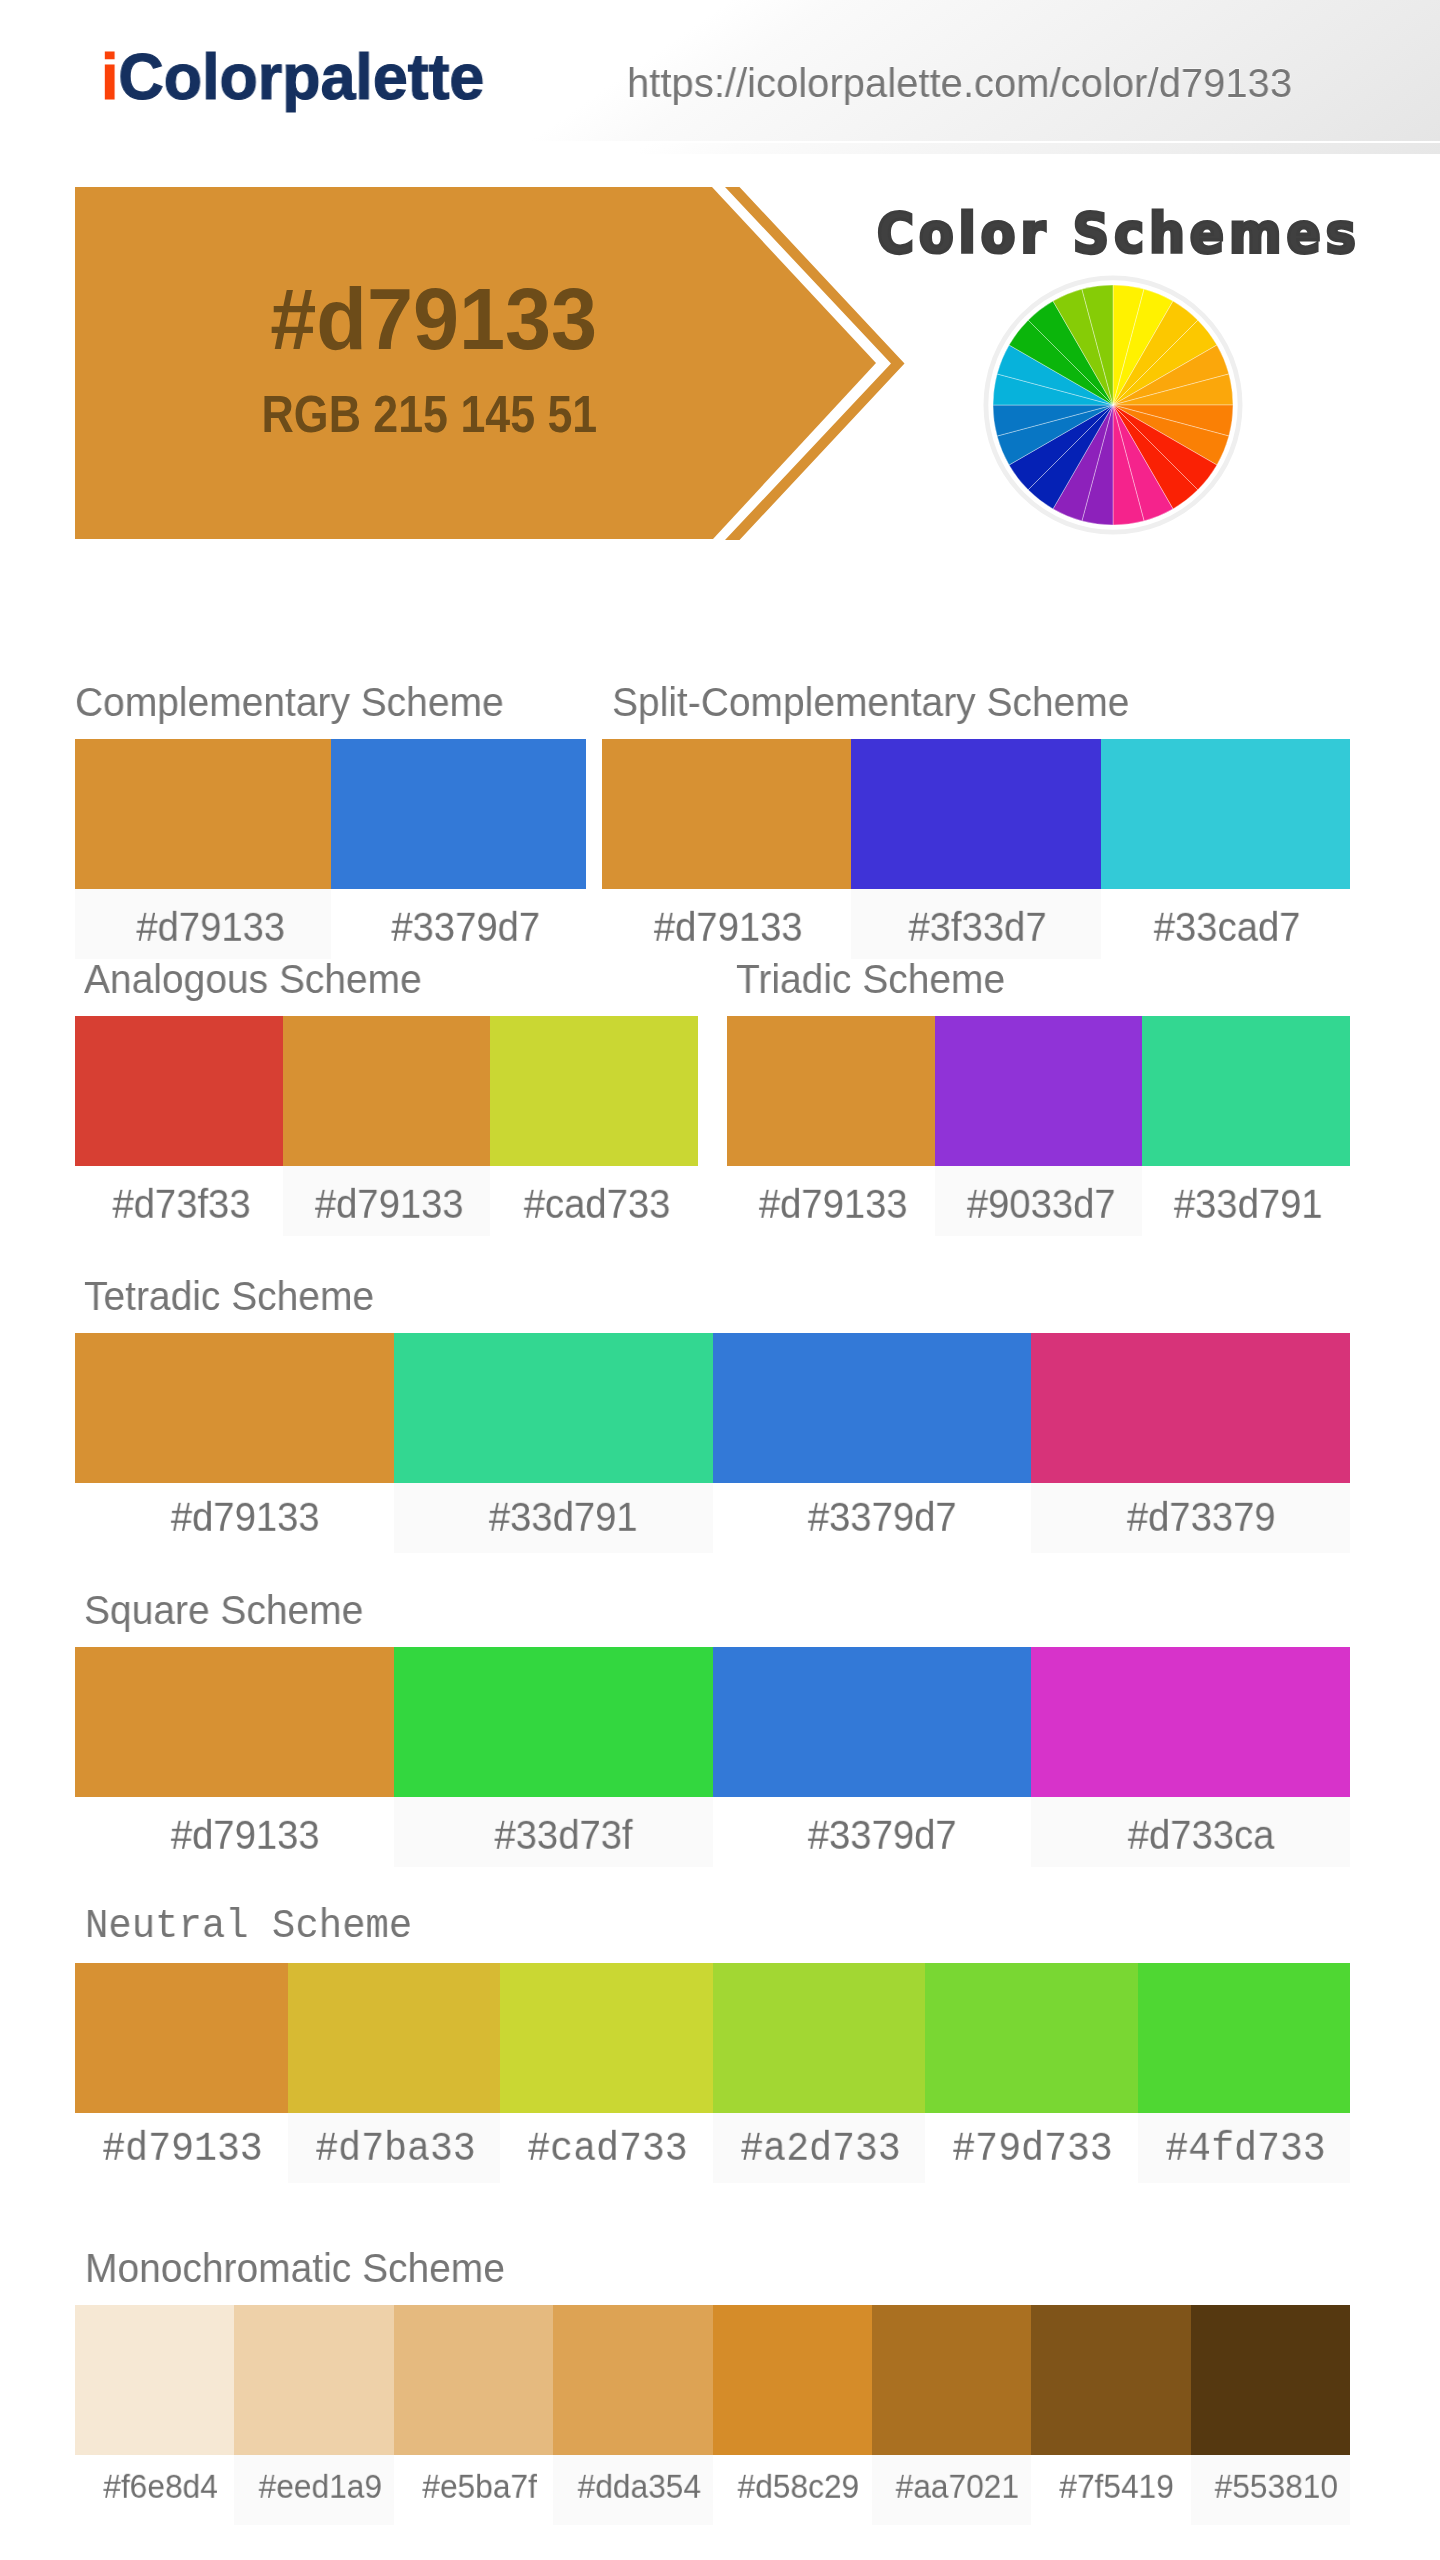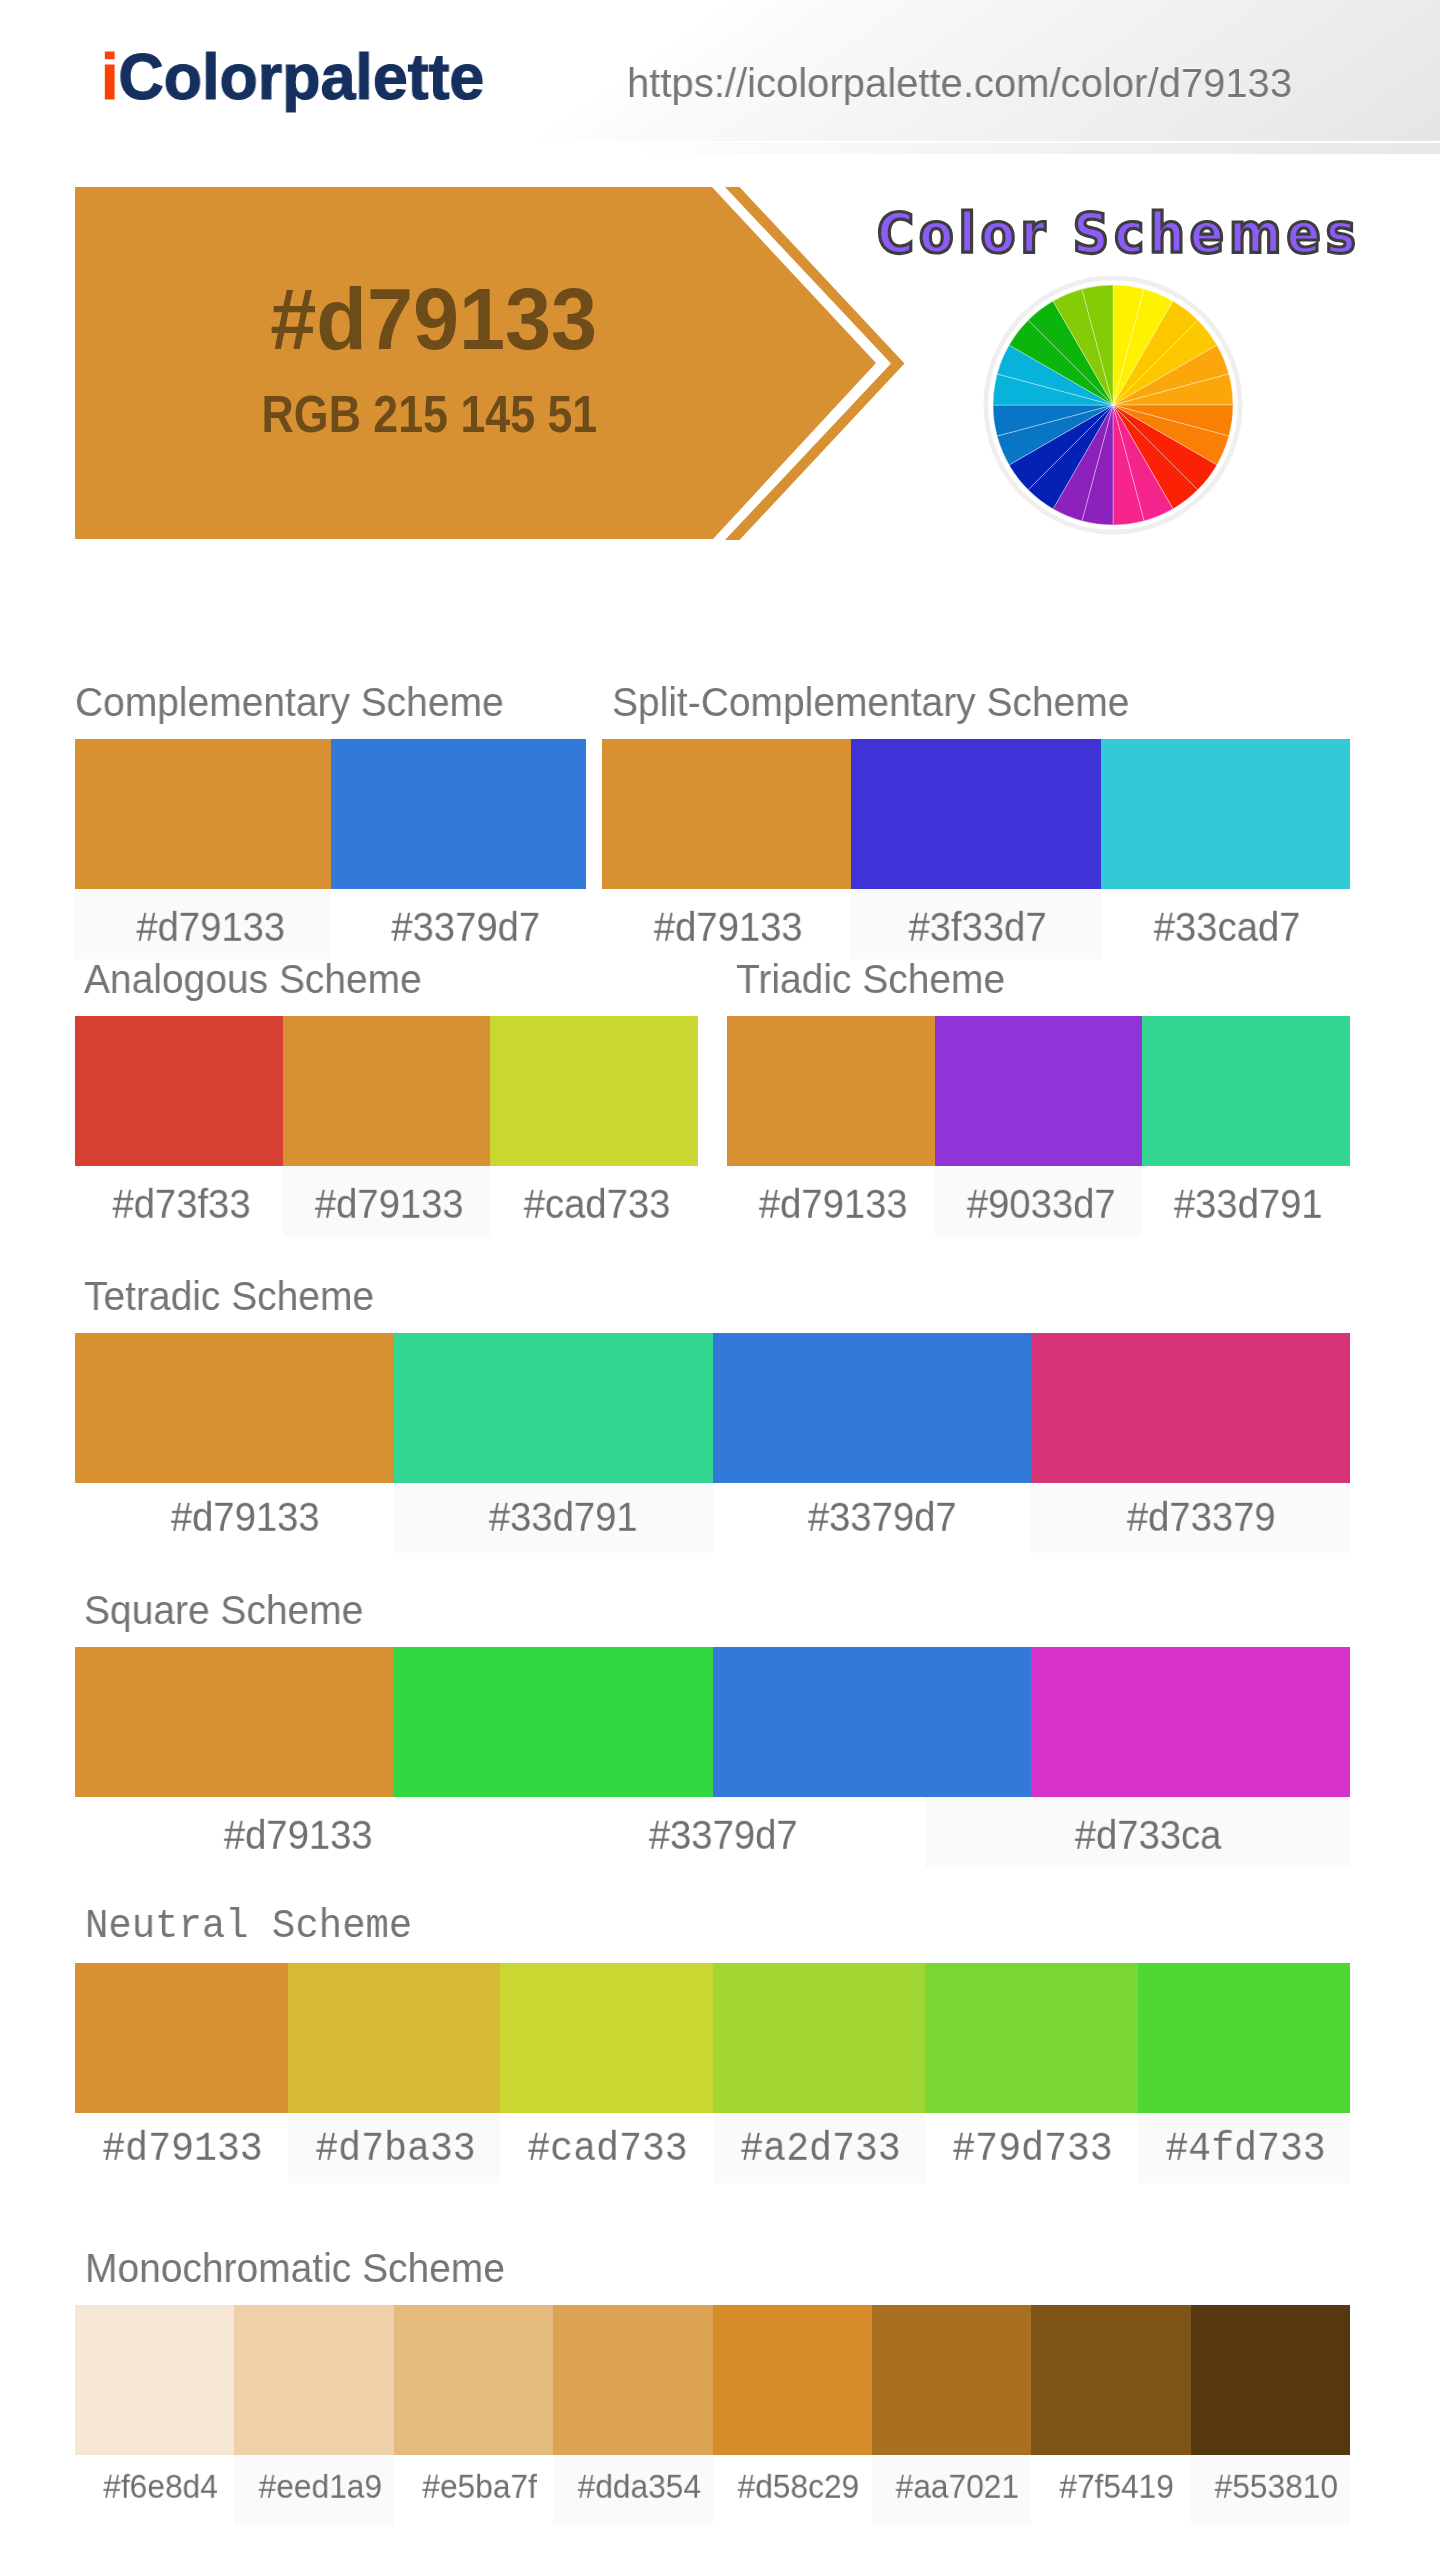--- a/index.html
+++ b/index.html
@@ -28,21 +28,21 @@
   
   .hero{position:absolute;left:0;top:0;width:1440px;height:600px;}
   .hero svg{position:absolute;left:0;top:0;}
   .hero-hex-label{position:absolute;left:78px;top:275px;width:712px;text-align:center;
      font-size:88px;font-weight:bold;line-height:1;}
   .hero-hex-label span{display:inline-block;transform:scaleX(0.941);}
   .hero-rgb-label{position:absolute;left:73px;top:389px;width:712px;text-align:center;
      font-size:51px;font-weight:bold;line-height:1;}
   .hero-rgb-label span{display:inline-block;transform:scaleX(0.877);}
   .schemes-title{position:absolute;left:877px;top:205px;font-size:56px;font-weight:bold;
-     color:#8b5cf6;line-height:1;letter-spacing:5px;white-space:nowrap;
+     color:#404040;line-height:1;letter-spacing:5px;white-space:nowrap;
      font-family:"DejaVu Sans Condensed","DejaVu Sans",sans-serif;
      -webkit-text-stroke:3.2px #3d3d3d;}
 
   
   .rows{position:absolute;left:75px;top:0;width:1275px;}
   .row{position:absolute;left:0;width:1275px;display:flex;}
   .col{display:flex;flex-direction:column;}
   .col-head{height:53px;overflow:visible;position:relative;}
   .col-head span{position:absolute;left:0;top:-4px;display:inline-block;font-size:41px;
      color:#757575;line-height:1;white-space:nowrap;transform-origin:left top;transform:scaleX(0.95);
@@ -223,20 +223,23 @@
         <div class="bars">
           <div class="bar" style="background: rgb(215, 145, 51);"></div>
           <div class="bar" style="background: rgb(51, 215, 63);"></div>
           <div class="bar" style="background: rgb(51, 121, 215);"></div>
           <div class="bar" style="background: rgb(215, 51, 202);"></div>
         </div>
         <div class="labels">
           <div class="lbl">
             <span style="transform: scaleX(0.932) translate(11.18px, 2.8px);">#d79133</span>
           </div>
+          <div class="lbl alt">
+            <span style="transform: scaleX(0.932) translate(11.18px, 2.8px);">#33d73f</span>
+          </div>
           <div class="lbl">
             <span style="transform: scaleX(0.932) translate(11.18px, 2.8px);">#3379d7</span>
           </div>
           <div class="lbl alt">
             <span style="transform: scaleX(0.932) translate(11.18px, 2.8px);">#d733ca</span>
           </div>
         </div>
       </div>
     </div>
     <div class="row" style="top: 1910px;">

